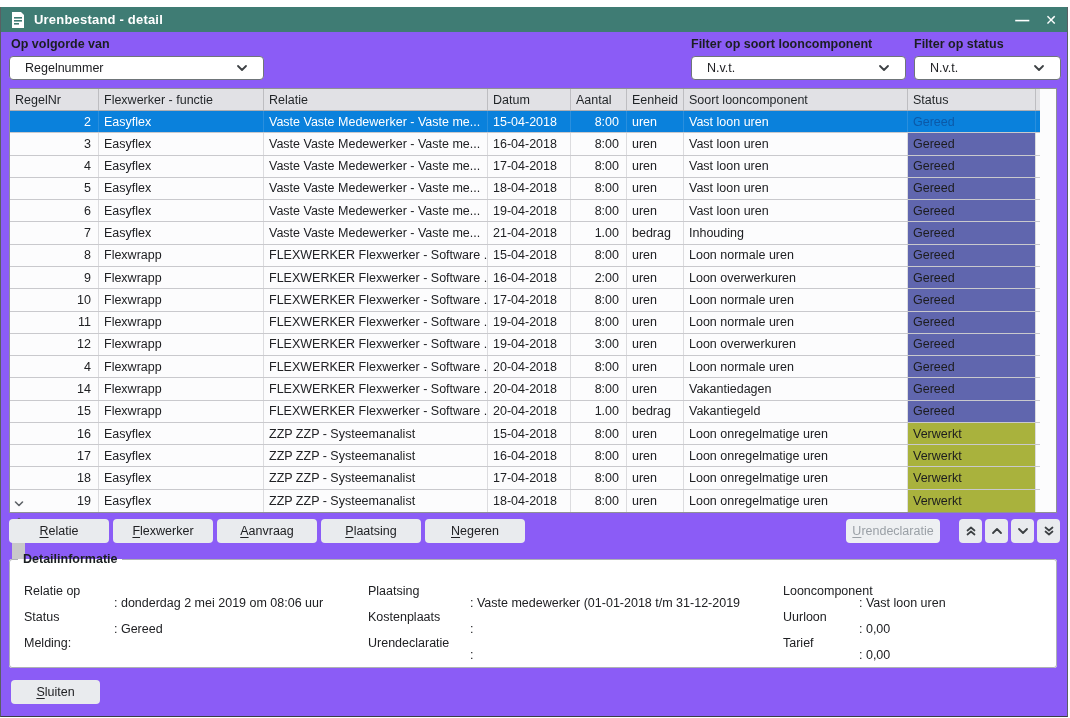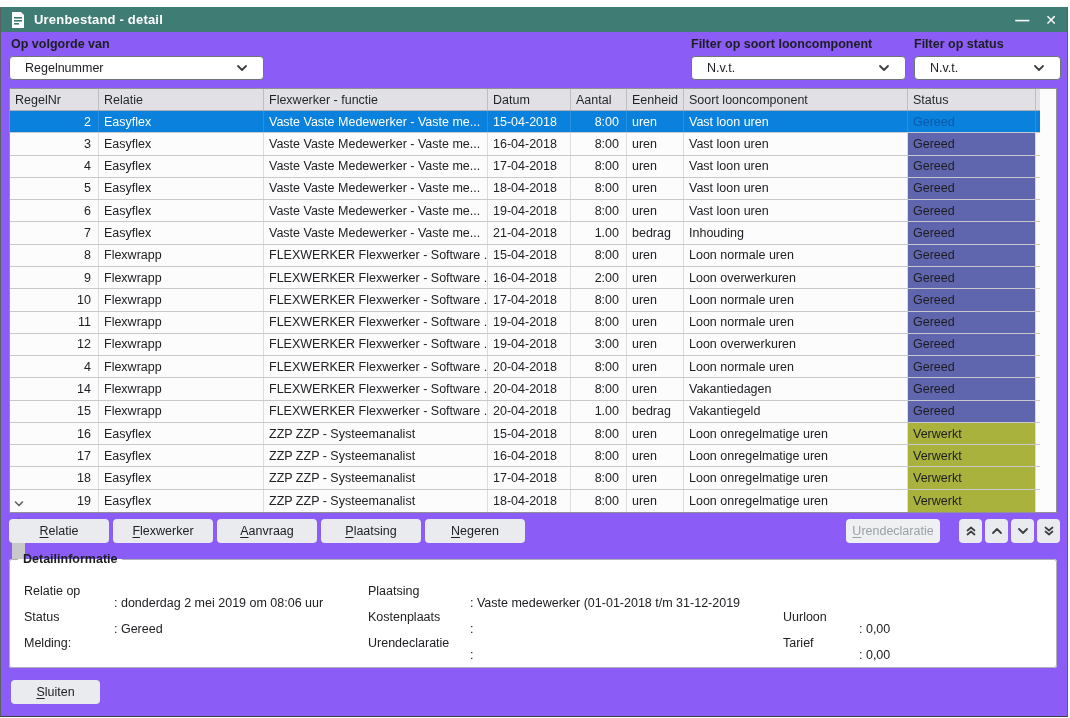--- a/index.html
+++ b/index.html
@@ -118,22 +118,22 @@
       <span class="val">N.v.t.</span>
       <svg class="chev" width="12" height="8" viewBox="0 0 12 8">
           <polyline points="2,2 6,6 10,2" fill="none" stroke="#3c4043" stroke-width="1.8" stroke-linecap="round" stroke-linejoin="round"></polyline>
         </svg>
     </div>
 
     <div class="tbl" style="top:81px;flex-direction:column;">
       <div class="tbl-main">
         <div class="hdr">
           <div class="hc">RegelNr</div>
+          <div class="hc">Flexwerker - functie</div>
           <div class="hc">Relatie</div>
-          <div class="hc">Flexwerker - functie</div>
           <div class="hc">Datum</div>
           <div class="hc">Aantal</div>
           <div class="hc">Eenheid</div>
           <div class="hc">Soort looncomponent</div>
           <div class="hc">Status</div>
           <div class="hc"></div>
         </div>
         <div class="tbody" id="tbody">
             <div class="trow sel">
               <div class="tc num">2</div>
@@ -402,20 +402,24 @@
       </div>
       <div class="dfield" style="left:358px; top:44px; width:420px;">
         <span>Kostenplaats</span>
         <span class="dv" style="left:102px; max-width:310px;">:</span>
       </div>
       <div class="dfield" style="left:358px; top:70px; width:420px;">
         <span>Urendeclaratie</span>
         <span class="dv" style="left:102px; max-width:310px;">:</span>
       </div>
 
+      <div class="dfield" style="left:773px; top:18px; width:260px;">
+        <span>Looncomponent</span>
+        <span class="dv" style="left:76px; max-width:180px;">: Vast loon uren</span>
+      </div>
       <div class="dfield" style="left:773px; top:44px; width:260px;">
         <span>Uurloon</span>
         <span class="dv" style="left:76px; max-width:180px;">: 0,00</span>
       </div>
       <div class="dfield" style="left:773px; top:70px; width:260px;">
         <span>Tarief</span>
         <span class="dv" style="left:76px; max-width:180px;">: 0,00</span>
       </div>
     </fieldset>
 

